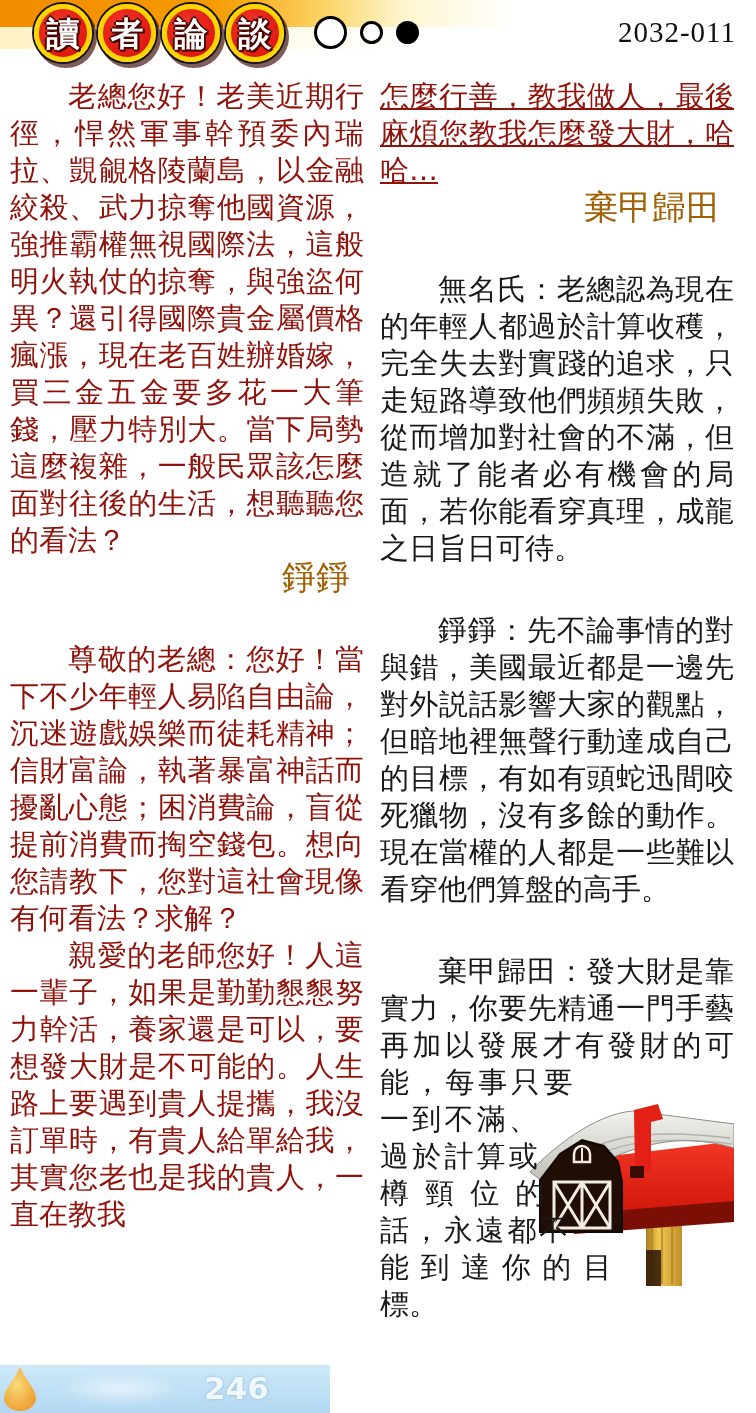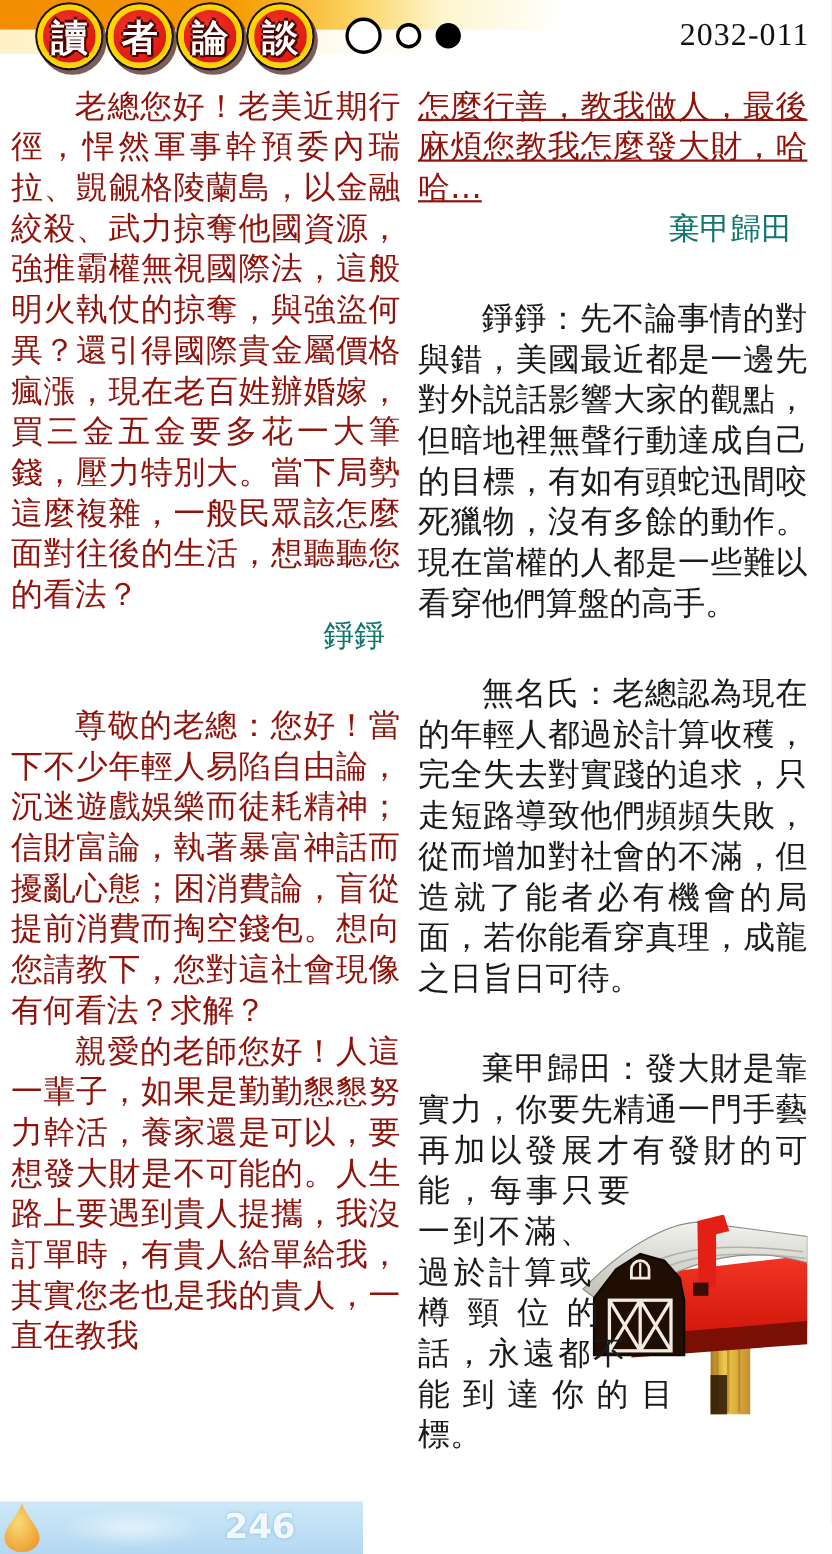--- a/index.html
+++ b/index.html
@@ -45,21 +45,21 @@
   .col{width:362px;}
   .para{
     margin:0;font-size:29px;line-height:37px;font-weight:500;
     text-align:justify;text-justify:inter-ideograph;word-break:break-all;
     text-indent:2em;letter-spacing:0;
   }
   .letter-text{color:#8f120b;}
   .reply-text{color:#1a1a1a;}
   .no-indent{text-indent:0;text-decoration:underline;}
   .sig{
-    font-size:28px;line-height:37px;font-weight:500;color:#0f766e;
+    font-size:34px;line-height:37px;font-weight:500;color:#a16207;
     text-align:right;padding-right:14px;margin:0 0 45px 0;
   }
   .reply-block{margin:0 0 45px 0;}
   .reply-block:last-child{margin-bottom:0;}
 
   
   .mailbox-float{
     float:right;width:216px;height:333px;margin-left:2px;
     shape-outside:polygon(26% 44%,100% 44%,100% 100%,44% 100%,44% 88%,24% 88%,24% 76%,13% 76%,13% 64%,10% 64%,10% 52%,26% 52%);
   }
@@ -123,25 +123,25 @@
       <p class="para letter-text">尊敬的老總：您好！當下不少年輕人易陷自由論，沉迷遊戲娛樂而徒耗精神；信財富論，執著暴富神話而擾亂心態；困消費論，盲從提前消費而掏空錢包。想向您請教下，您對這社會現像有何看法？求解？</p>
 
       <p class="para letter-text">親愛的老師您好！人這一輩子，如果是勤勤懇懇努力幹活，養家還是可以，要想發大財是不可能的。人生路上要遇到貴人提攜，我沒訂單時，有貴人給單給我，其實您老也是我的貴人，一直在教我</p>
     </div>
 
     <div class="col">
       <p class="para letter-text no-indent">怎麼行善，教我做人，最後麻煩您教我怎麼發大財，哈哈…</p>
       <div class="sig">棄甲歸田</div>
 
       <div class="reply-block">
+        <p class="para reply-text">無名氏：老總認為現在的年輕人都過於計算收穫，完全失去對實踐的追求，只走短路導致他們頻頻失敗，從而增加對社會的不滿，但造就了能者必有機會的局面，若你能看穿真理，成龍之日旨日可待。</p>
+      </div>
+
+      <div class="reply-block">
         <p class="para reply-text">錚錚：先不論事情的對與錯，美國最近都是一邊先對外説話影響大家的觀點，但暗地裡無聲行動達成自己的目標，有如有頭蛇迅間咬死獵物，沒有多餘的動作。現在當權的人都是一些難以看穿他們算盤的高手。</p>
-      </div>
-
-      <div class="reply-block">
-        <p class="para reply-text">無名氏：老總認為現在的年輕人都過於計算收穫，完全失去對實踐的追求，只走短路導致他們頻頻失敗，從而增加對社會的不滿，但造就了能者必有機會的局面，若你能看穿真理，成龍之日旨日可待。</p>
       </div>
 
       <div class="reply-block">
 
         <div class="mailbox-float">
           <svg width="216" height="182" viewBox="0 0 216 182" xmlns="http://www.w3.org/2000/svg">
             <defs>
               <linearGradient id="postG" x1="0" y1="0" x2="1" y2="0">
                 <stop offset="0" stop-color="#a97a22"></stop>
                 <stop offset="0.35" stop-color="#f0c84e"></stop>

